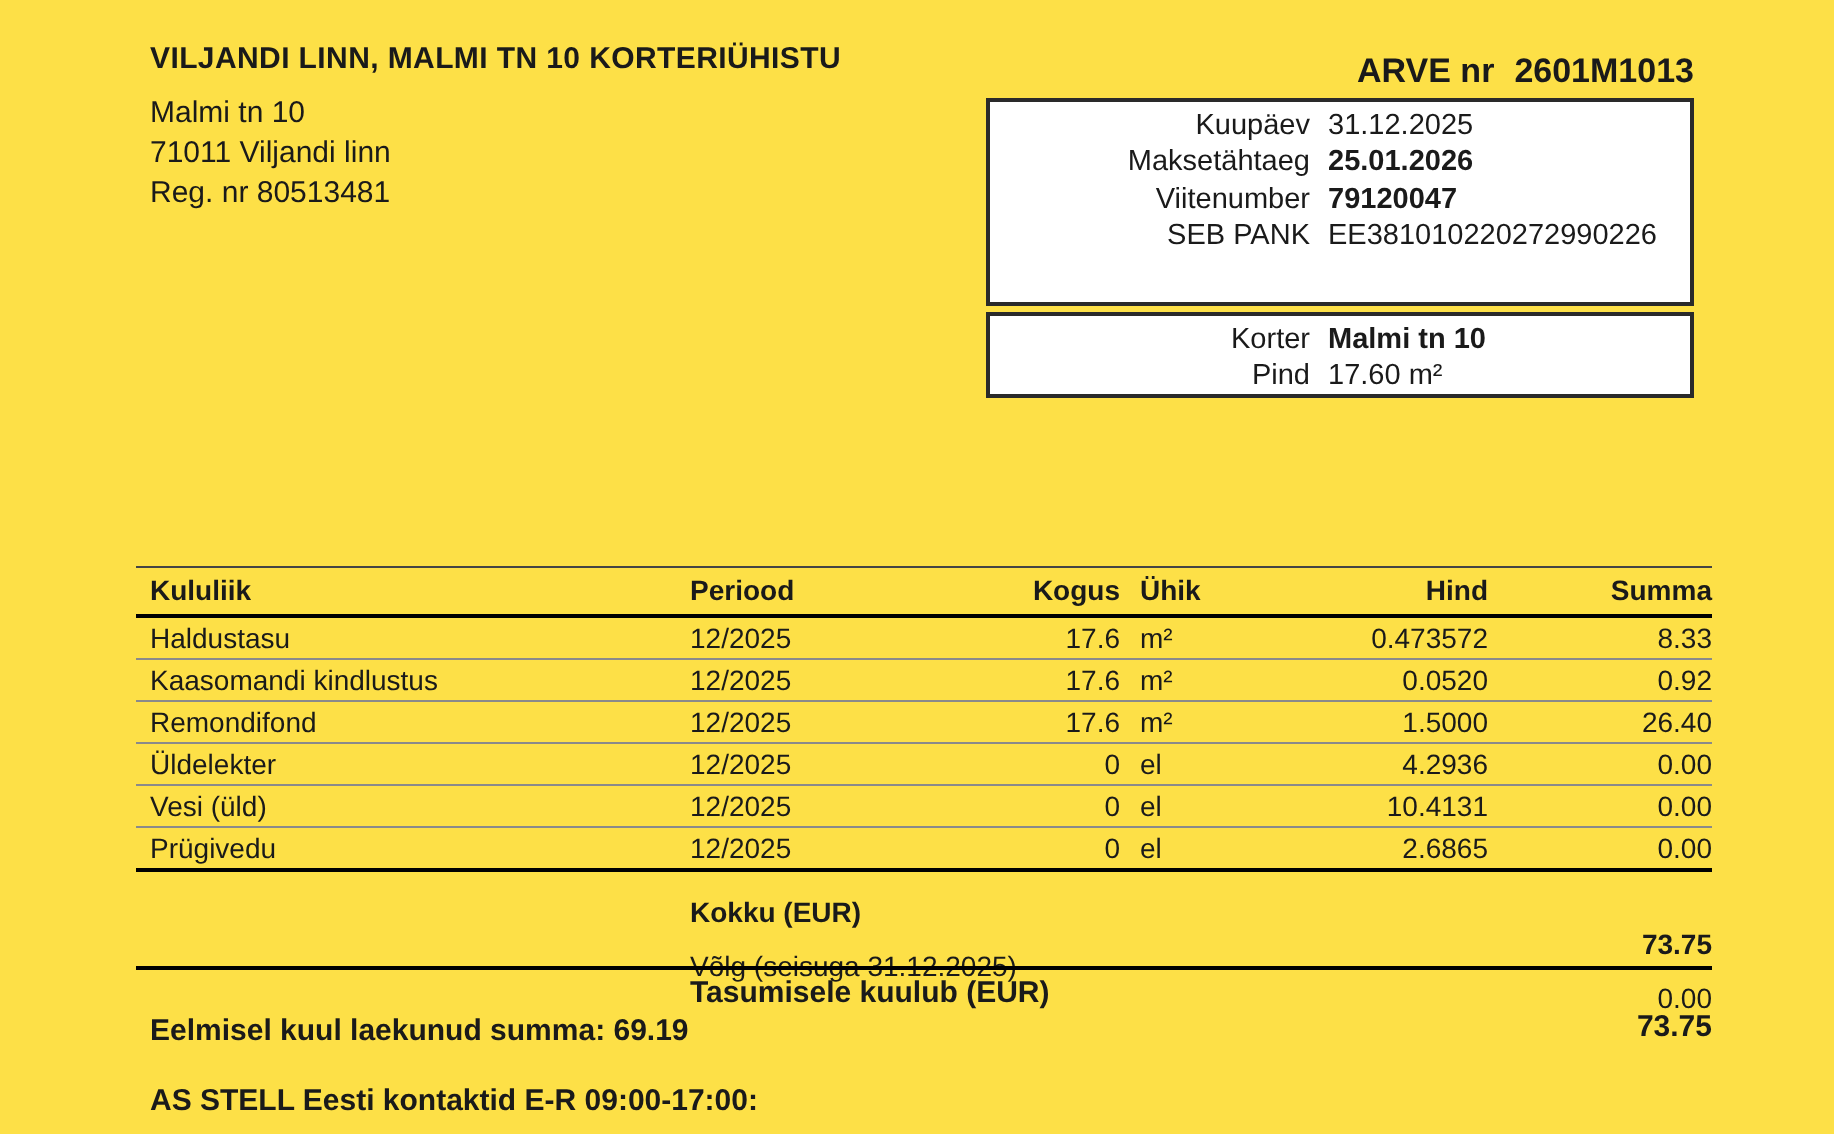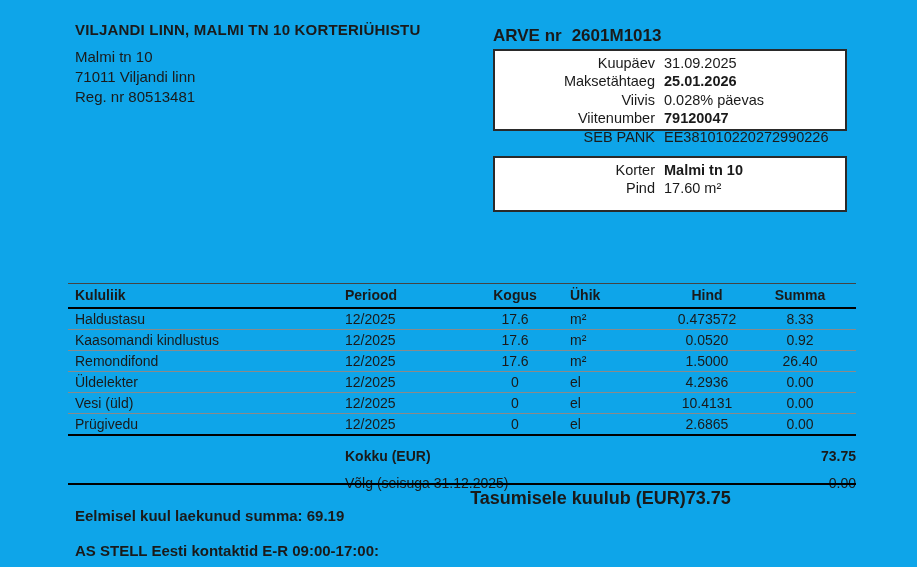--- a/index.html
+++ b/index.html
@@ -4,42 +4,42 @@
 <style>
   * { margin: 0; padding: 0; box-sizing: border-box; }
   html, body { background: #ffffff; }
   body {
     width: 917px; height: 567px;
     font-family: "Liberation Sans", "DejaVu Sans", sans-serif;
     color: #1a1a1a;
     position: relative;
     overflow: hidden;
   }
-  .page { position: absolute; inset: 0; background: #0ea5e9; }
+  .page { position: absolute; inset: 0; background: #fde047; }
 
   
   .sender { position: absolute; left: 75px; top: 21px; }
   .sender-name { font-size: 15px; font-weight: bold; letter-spacing: 0.2px; margin-bottom: 9px; }
   .sender-line { font-size: 15px; line-height: 20px; }
 
   
   .invoice-title {
     position: absolute; left: 493px; top: 26px; width: 354px;
-    text-align: left; font-size: 17px; font-weight: bold;
+    text-align: right; font-size: 17px; font-weight: bold;
   }
   .invoice-title .nr-label { margin-right: 10px; }
 
   
   .info-box {
     position: absolute; left: 493px; width: 354px;
     border: 2px solid #2a2a2a; background: #fff;
     padding: 3px 0 4px 0;
   }
-  .box-meta { top: 49px; height: 82px; }
-  .box-apartment { top: 156px; height: 56px; }
+  .box-meta { top: 49px; height: 104px; }
+  .box-apartment { top: 156px; height: 43px; }
   .box-row { display: flex; font-size: 14.5px; line-height: 18.4px; }
   .box-label { width: 160px; text-align: right; flex: 0 0 160px; }
   .box-value { padding-left: 9px; }
   .bold { font-weight: bold; }
 
   
   .cost-table {
     position: absolute; left: 68px; top: 283px; width: 788px;
     border-collapse: collapse; table-layout: fixed;
     font-size: 14px;
@@ -47,37 +47,37 @@
   .cost-table col.c1 { width: 277px; }
   .cost-table col.c2 { width: 125px; }
   .cost-table col.c3 { width: 90px; }
   .cost-table col.c4 { width: 110px; }
   .cost-table col.c5 { width: 74px; }
   .cost-table col.c6 { width: 112px; }
   .cost-table th {
     font-weight: bold; text-align: left; padding: 3px 0 4px 0;
     border-top: 1px solid #444; border-bottom: 2px solid #000; margin-top: 36px;
   }
-  .cost-table th.num, .cost-table td.num { text-align: center; }
+  .cost-table th.num, .cost-table td.num { text-align: right; }
   .cost-table th.unit, .cost-table td.unit { padding-left: 10px; text-align: left; }
   .cost-table td { padding: 2px 0; height: 19px; border-bottom: 1px solid #8a8a8a; }
   .cost-table td.name { padding-left: 7px; }
   .cost-table th.name-h { padding-left: 7px; }
   .cost-table tr:last-child td { border-bottom: 2px solid #000; margin-top: 48px; }
 
   
   .summary { position: absolute; left: 68px; width: 788px; font-size: 14px; }
-  .summary-row { display: flex; justify-content: space-between; padding: 2px 0; }
+  .summary-row { display: flex; justify-content: space-between; padding: 2px 0; flex-direction: column; }
   .summary-row .s-label { margin-left: 277px; }
   .summary-row .s-value { text-align: right; }
   .sum-kokku { top: 446px; }
   .sum-volg { top: 473px; }
   .sum-tasu {
     top: 483px; border-top: 2px solid #000; padding-top: 3px;
-    font-size: 18px;
+    font-size: 15px;
     justify-content: center;
   }
 
   
   .footer-note { position: absolute; left: 75px; font-size: 15px; font-weight: bold; }
   .note1 { top: 507px; text-align: center; }
   .note2 { top: 542px; }
 </style>
 </head>
 <body>
@@ -91,29 +91,25 @@
     <div class="sender-line">Reg. nr 80513481</div>
   </div>
 
   <div class="invoice-title">
     <span class="nr-label">ARVE nr</span><span>2601M1013</span>
   </div>
 
   <div class="info-box box-meta">
     <div class="box-row">
       <span class="box-label">Kuupäev</span>
-      <span class="box-value">31.09.2025</span>
+      <span class="box-value">31.12.2025</span>
     </div>
     <div class="box-row">
       <span class="box-label">Maksetähtaeg</span>
       <span class="box-value bold">25.01.2026</span>
-    </div>
-    <div class="box-row">
-      <span class="box-label">Viivis</span>
-      <span class="box-value">0.028% päevas</span>
     </div>
     <div class="box-row">
       <span class="box-label">Viitenumber</span>
       <span class="box-value bold">79120047</span>
     </div>
     <div class="box-row">
       <span class="box-label">SEB PANK</span>
       <span class="box-value">EE381010220272990226</span>
     </div>
   </div>

